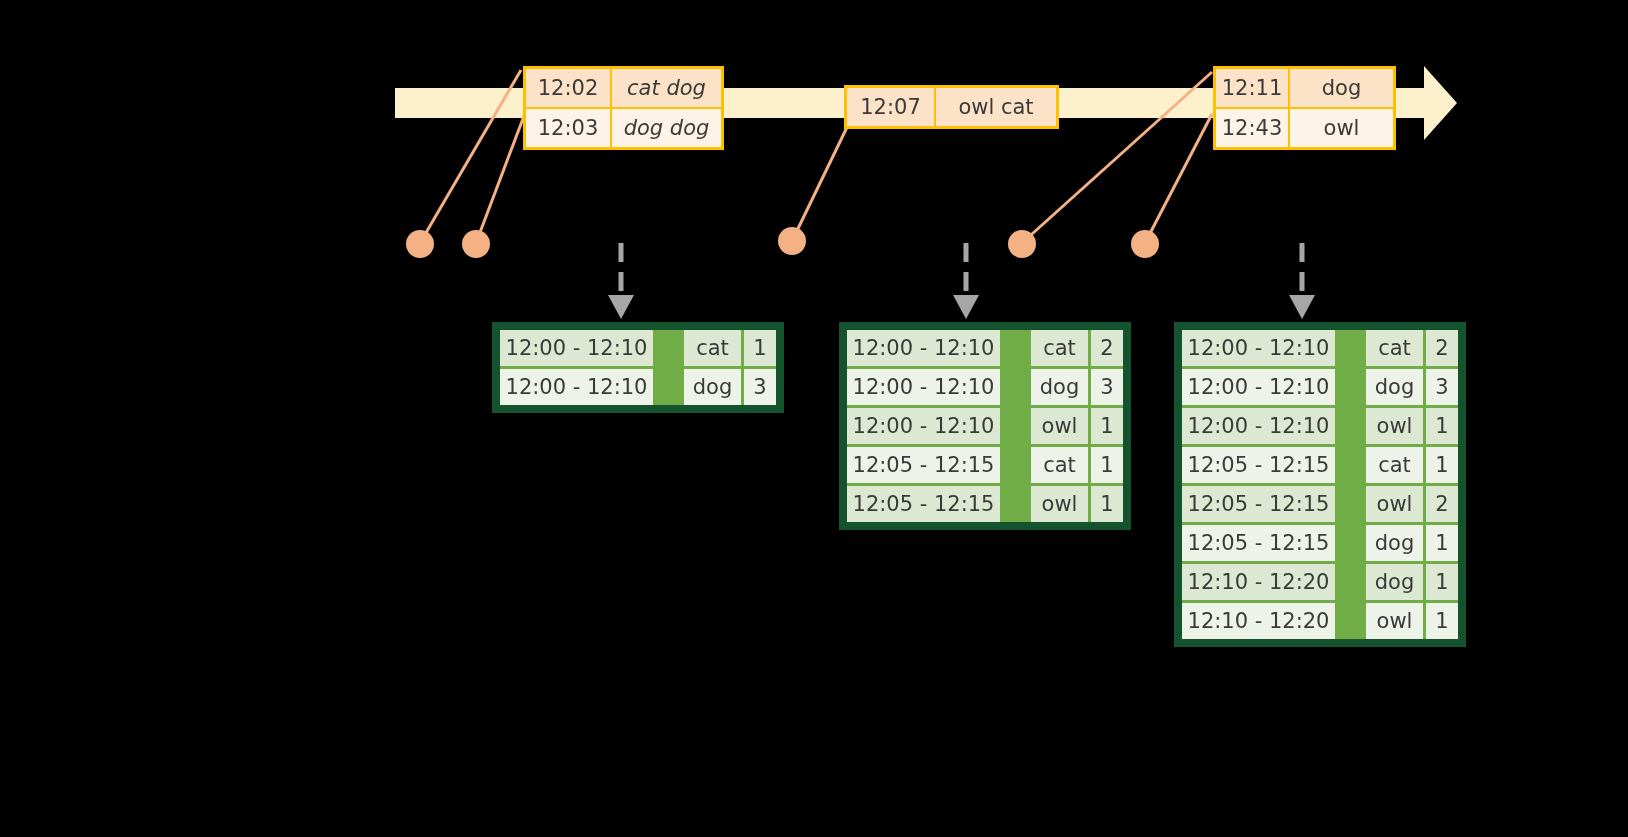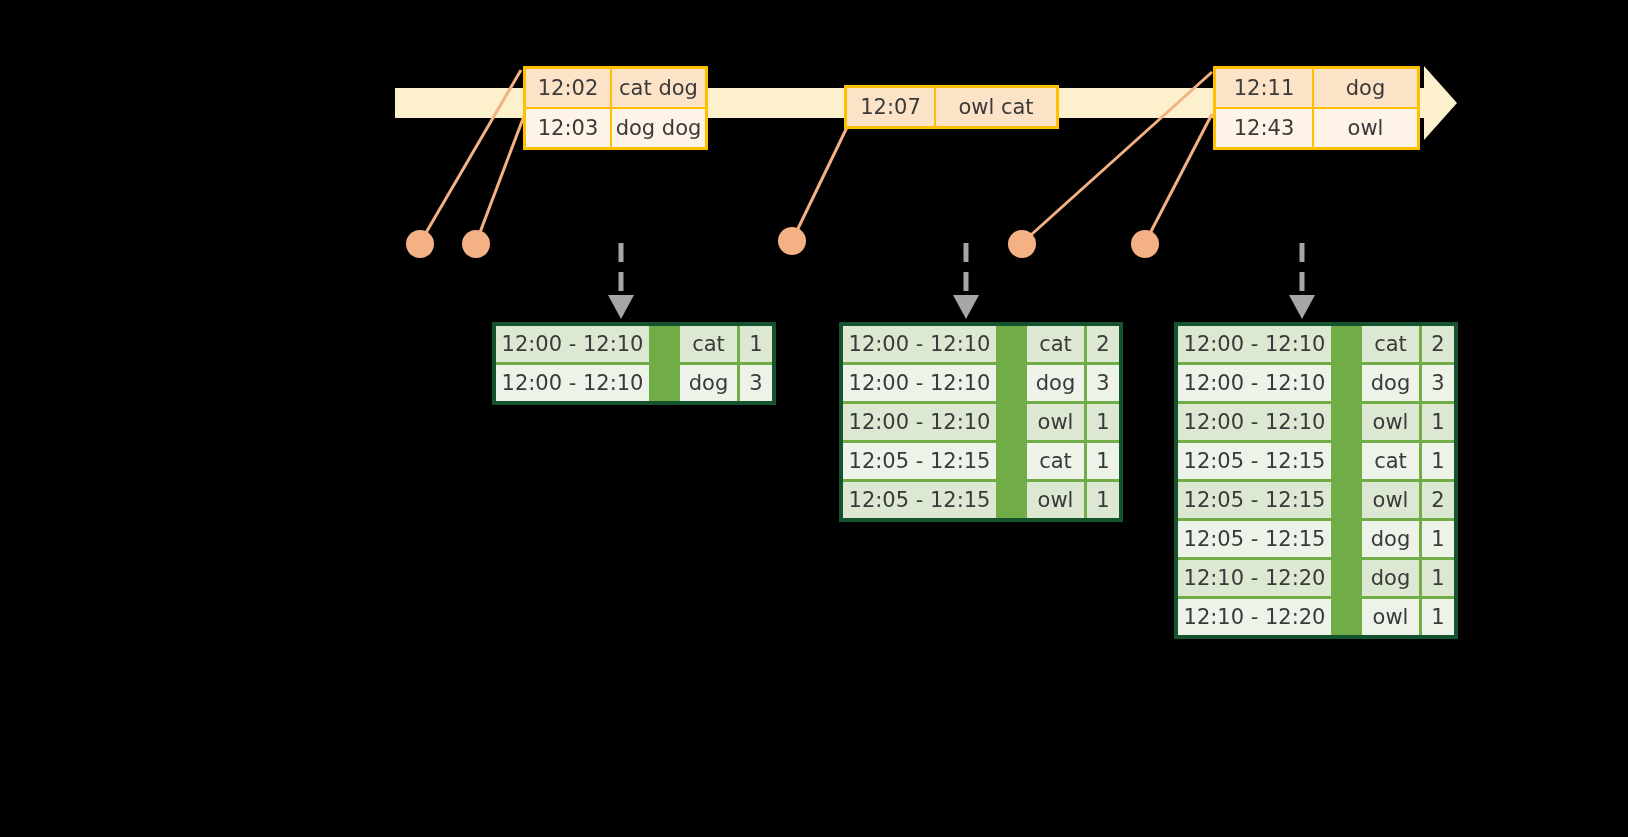--- a/index.html
+++ b/index.html
@@ -65,40 +65,40 @@
     font-size: 21px;
     color: #3a3a3a;
     white-space: nowrap;
   }
   .ev-shade-a { background: #fce3c8; }
   .ev-shade-b { background: #fdf3e7; }
   .ev-time  { width: 84px; }
   .ev-words { width: 102px; }
 
   #event-box-1 { left: 523px; top: 66px; }
-  #event-box-1 .ev-words { width: 93px; }
+  #event-box-1 .ev-words { width: 109px; font-style: italic; }
   #event-box-2 { left: 844px; top: 85px; }
   #event-box-2 .ev-time  { width: 87px; }
   #event-box-2 .ev-words { width: 120px; }
   #event-box-3 { left: 1213px; top: 66px; }
-  #event-box-3 .ev-time  { width: 96px; }
+  #event-box-3 .ev-time  { width: 72px; }
   #event-box-3 .ev-words { width: 103px; }
 
   
   #connectors {
     position: absolute;
     left: 0; top: 0;
     width: 1628px; height: 837px;
     pointer-events: none;
   }
 
   
   .result-table {
     position: absolute;
-    border: 4px solid #14532d;
+    border: 8px solid #14532d;
     box-sizing: border-box;
     background: #70ad47;
     display: flex;
     flex-direction: column;
     gap: 3px;
   }
   .rt-row {
     display: flex;
     gap: 3px;
     height: 36px;

